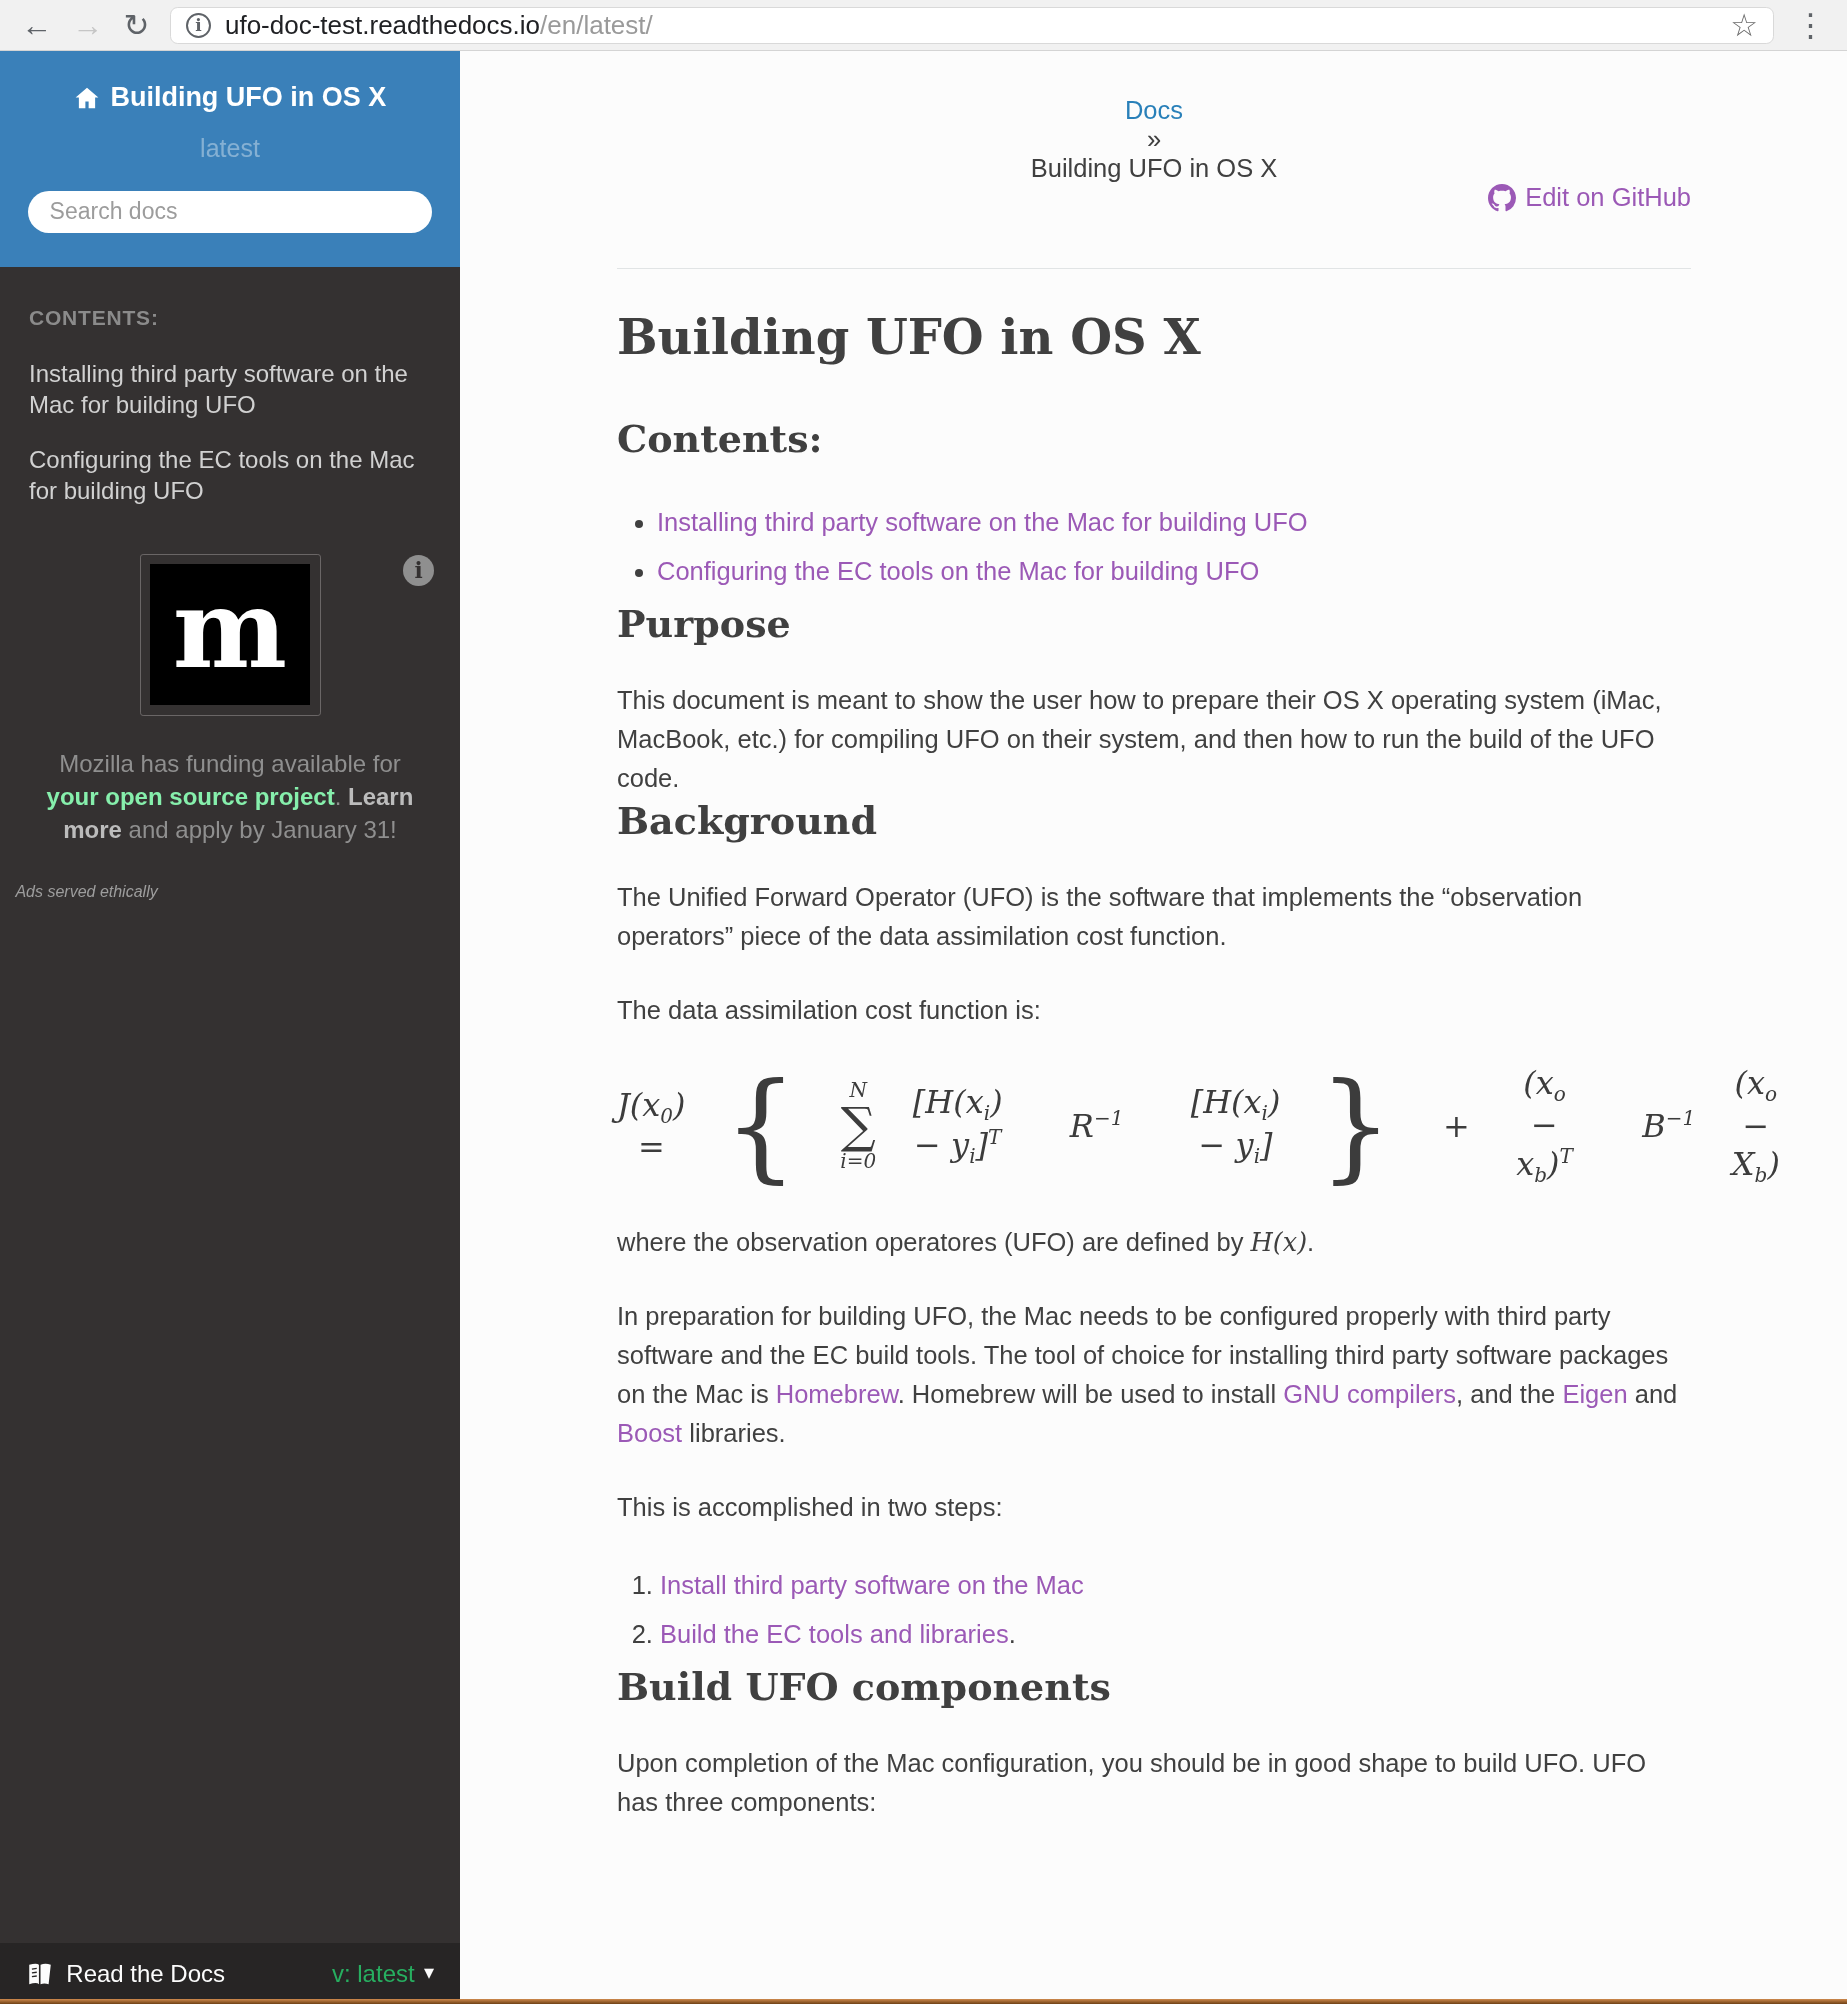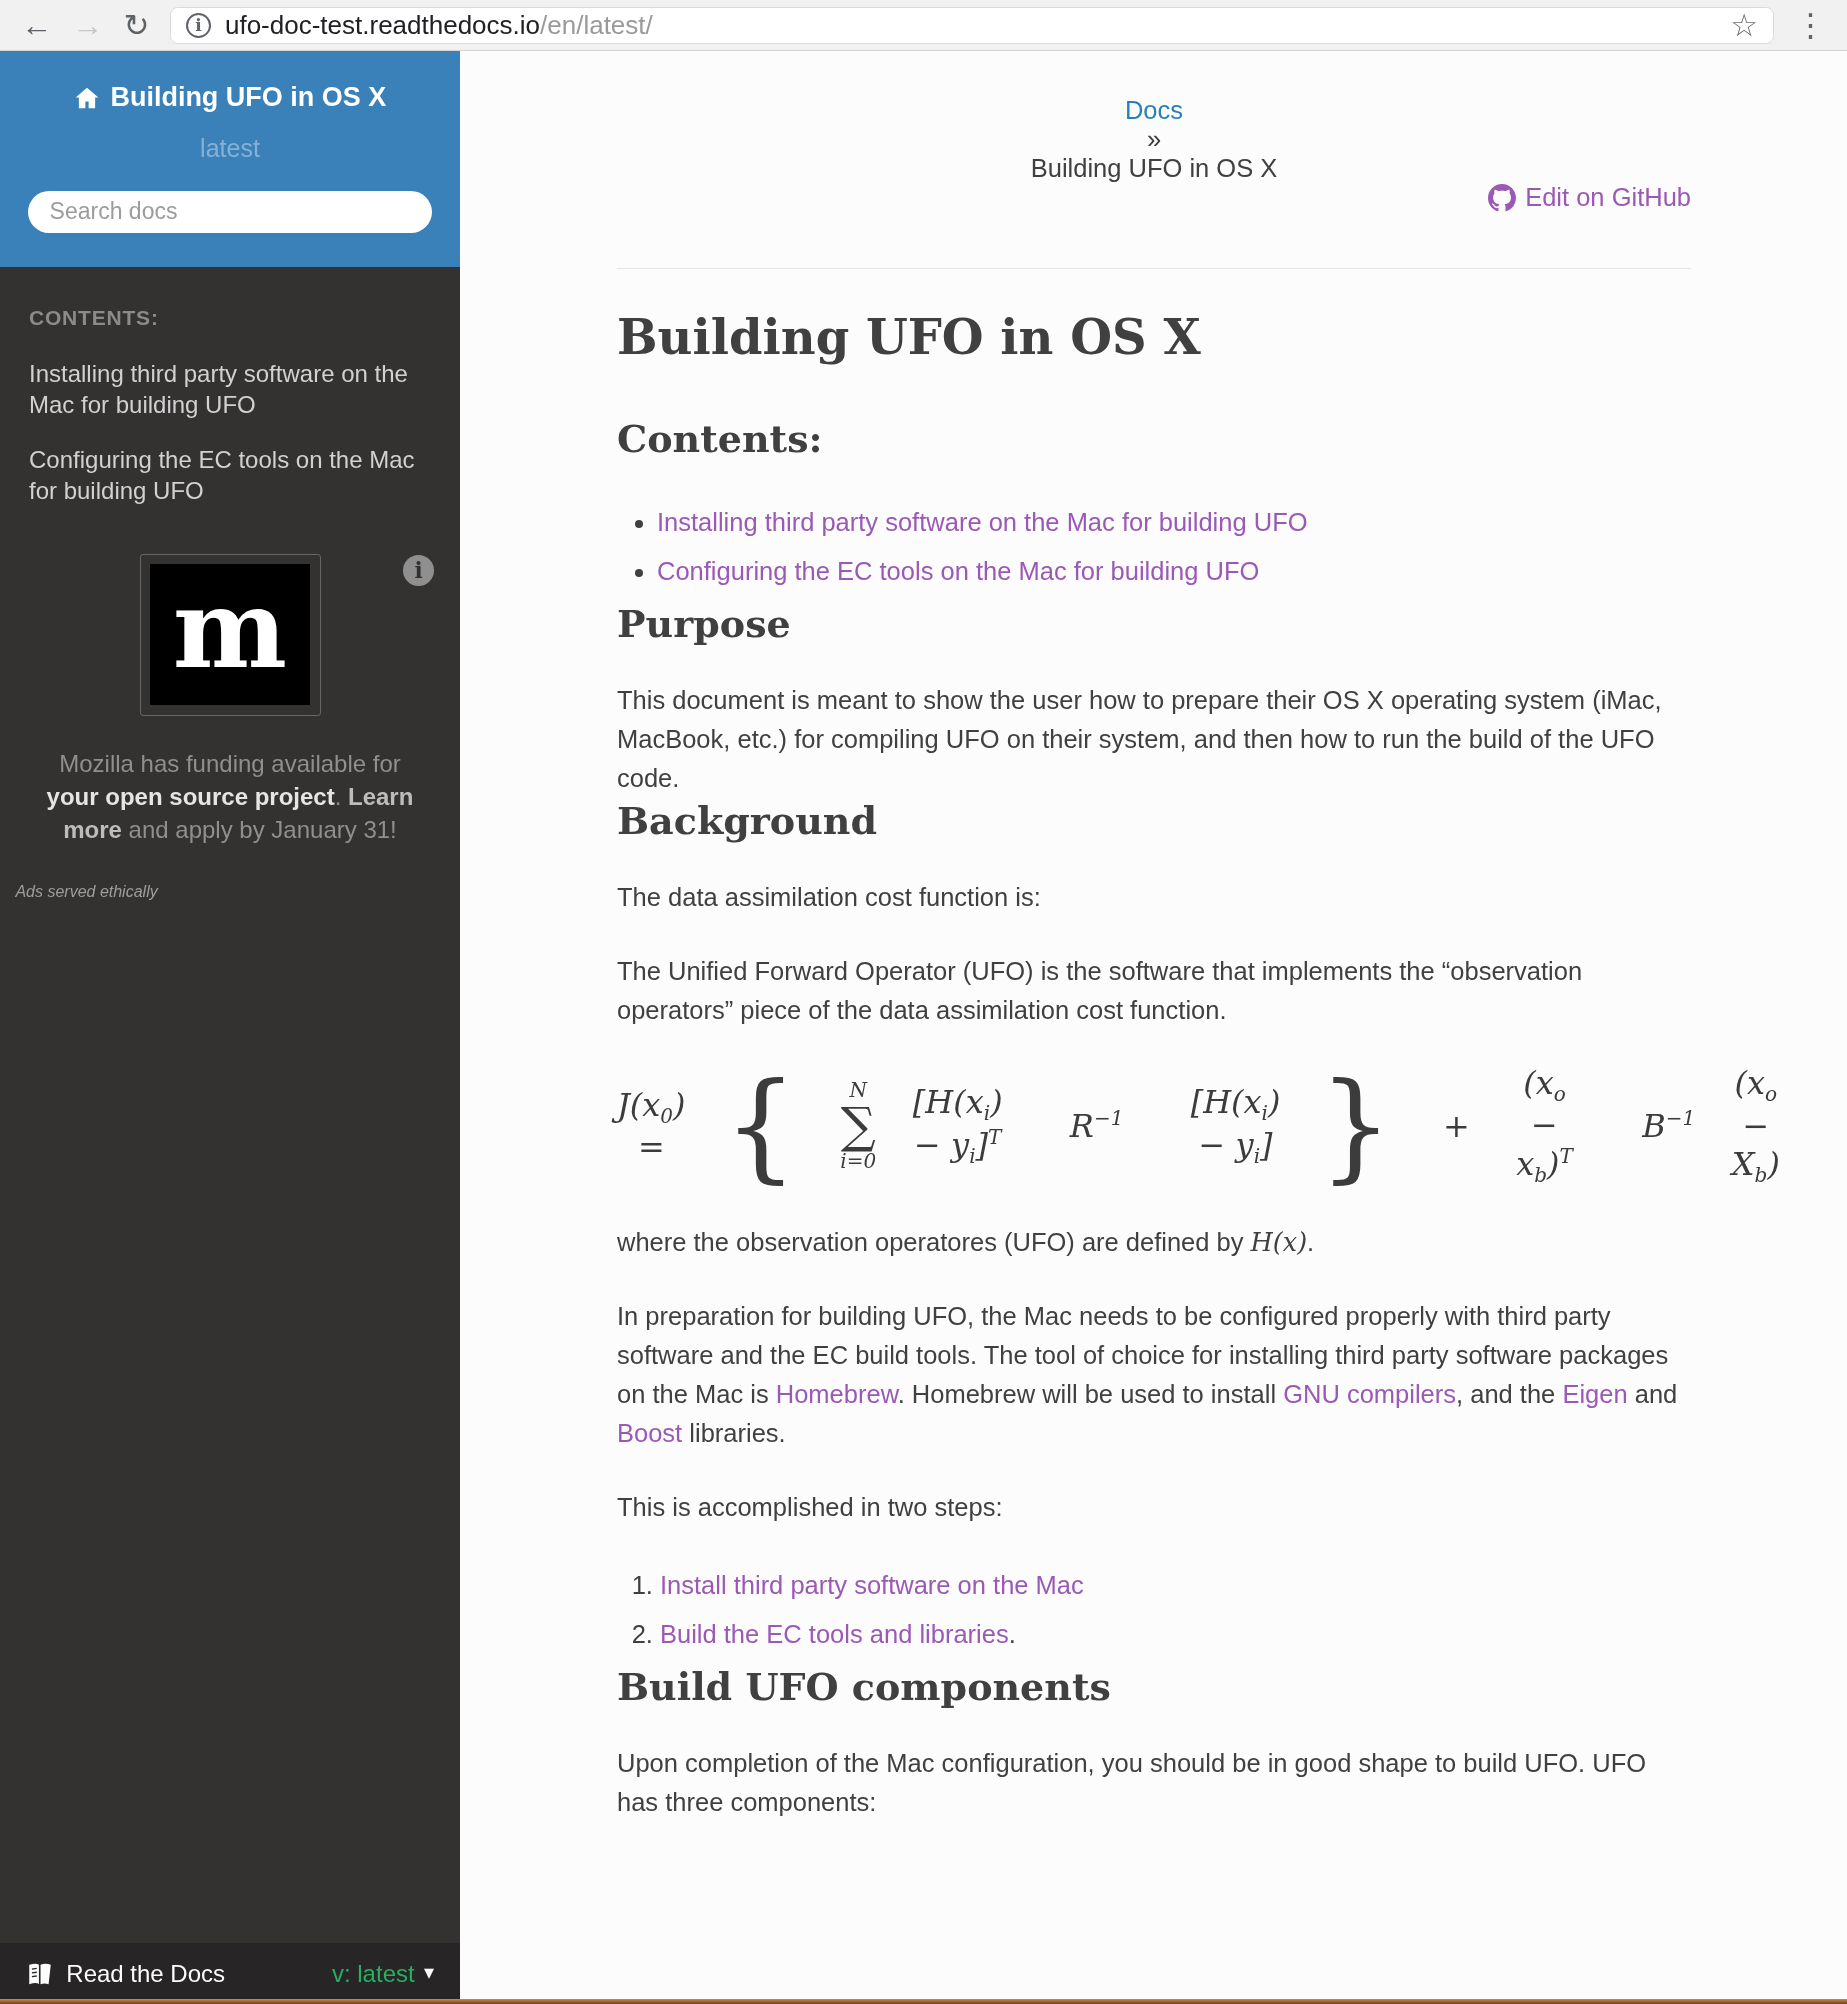--- a/index.html
+++ b/index.html
@@ -46,21 +46,21 @@
   .ad-info { position:absolute; top:1.5px; right:26px; width:31px; height:31px; border-radius:50%;
     background:#8f8f8f; color:#343131; font-family:"DejaVu Serif",serif; font-weight:bold;
     font-size:21.6px; display:flex; align-items:center; justify-content:center; }
   .ad-img-frame { width:181px; height:162px; margin:0 auto; border:0.8px solid #6a6666;
     border-radius:3.1px; padding:9.3px; background:#343131; }
   .ad-logo { width:100%; height:100%; background:#000000; color:#ffffff;
     font-family:"DejaVu Serif",serif; font-weight:bold; font-size:108px;
     display:flex; align-items:center; justify-content:center; line-height:1; padding-bottom:10.8px; }
   .ad-text { margin:31px auto 0; width:92%; text-align:center; color:#8f8f8f;
     font-size:24px; line-height:1.38; }
-  .ad-bold { color:#e5e5e5; font-weight:bold; }
+  .ad-bold { color:#86efac; font-weight:bold; }
   .ad-link { color:#bcbcbc; font-weight:bold; text-decoration:none; cursor:pointer; }
   .ad-served { margin-top:37px; text-align:left; font-style:italic; color:#9d9d9d; font-size:16px; }
 
   .side-footer { position:absolute; bottom:0; left:0; width:100%; height:62px;
     background:#272525; display:flex; align-items:center; padding:0 26px; }
   .rtd-brand { display:flex; align-items:center; gap:12.3px; color:#fcfcfc; font-size:24px; cursor:pointer; }
   .book-svg { width:28px; height:25px; }
   .vflyout { margin-left:auto; color:#27ae60; font-size:24px; cursor:pointer;
     display:flex; gap:9.3px; }
   .caret { color:#fcfcfc; font-size:20px; }
@@ -201,22 +201,22 @@
       <h2 class="sec contents-h">Contents:</h2>
       <ul class="toc">
         <li><a>Installing third party software on the Mac for building UFO</a></li>
         <li><a>Configuring the EC tools on the Mac for building UFO</a></li>
       </ul>
 
       <h2 class="sec">Purpose</h2>
       <p class="body-p">This document is meant to show the user how to prepare their OS X operating system (iMac, MacBook, etc.) for compiling UFO on their system, and then how to run the build of the UFO code.</p>
 
       <h2 class="sec">Background</h2>
+      <p class="body-p">The Unified Forward Operator (UFO) is the software that implements the “observation operators” piece of the data assimilation cost function.</p>
       <p class="body-p">The data assimilation cost function is:</p>
-      <p class="body-p">The Unified Forward Operator (UFO) is the software that implements the “observation operators” piece of the data assimilation cost function.</p>
 
       <div class="formula-wrap">
         <span class="formula">
           <span><span>J(x</span><sub>0</sub><span>) = </span></span>
           <span class="brace">{</span>
           <span class="sum-col">
             <span>N</span>
             <span class="sum-sym">∑</span>
             <span>i=0</span>
           </span>

